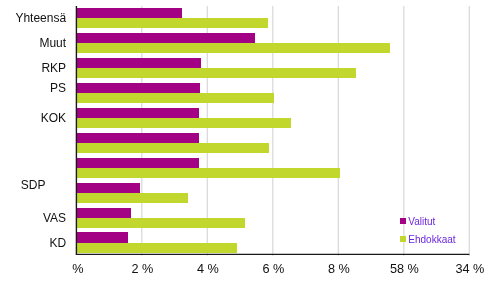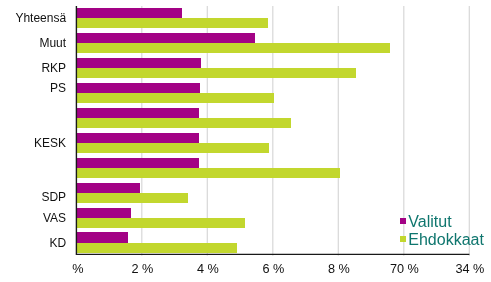--- a/index.html
+++ b/index.html
@@ -93,23 +93,23 @@
     position: absolute;
     left: 0;
     top: 0;
     width: 6px;
     height: 6px;
   }
   .legend-label {
     position: absolute;
     left: 8.3px;
     top: -2.2px;
-    font-size: 16px;
+    font-size: 10px;
     line-height: 12px;
-    color: #0f766e;
+    color: #6d28d9;
     white-space: nowrap;
   }
 </style>
 </head>
 <body>
 
 <div id="chart">
   <svg id="grid" width="491" height="282" viewBox="0 0 491 282">
       <line x1="141.8" x2="141.8" y1="6" y2="255.7" stroke="#d7d7d7" stroke-width="1.2"></line>
       <line x1="207.3" x2="207.3" y1="6" y2="255.7" stroke="#d7d7d7" stroke-width="1.2"></line>
@@ -142,32 +142,32 @@
     </div>
   <svg id="axes" width="491" height="282" viewBox="0 0 491 282">
     <line x1="76.4" y1="6" x2="76.4" y2="255" stroke="#191919" stroke-width="1.4"></line>
     <line x1="76" y1="254.4" x2="469.4" y2="254.4" stroke="#191919" stroke-width="1.4"></line>
   </svg>
   <div id="ylabels">
       <div class="ylabel" style="top: 11.885px;">Yhteensä</div>
       <div class="ylabel" style="top: 61.825px;">RKP</div>
       <div class="ylabel" style="top: 36.855px;">Muut</div>
       <div class="ylabel" style="top: 82px; padding-left: 14px;">PS</div>
-      <div class="ylabel" style="top: 136.735px;">KESK</div>
-      <div class="ylabel" style="top: 191px;">SDP</div>
+      <div class="ylabel" style="top: 111.765px;">KOK</div>
+      <div class="ylabel" style="top: 179px; text-align: center;">SDP</div>
       <div class="ylabel" style="top: 236.615px;">KD</div>
       <div class="ylabel" style="top: 211.645px;">VAS</div>
     </div>
   <div id="xlabels">
       <div class="xlabel" style="left: 78px;">%</div>
       <div class="xlabel" style="left: 142.4px;">2 %</div>
       <div class="xlabel" style="left: 207.9px;">4 %</div>
       <div class="xlabel" style="left: 273.4px;">6 %</div>
       <div class="xlabel" style="left: 338.9px;">8 %</div>
-      <div class="xlabel" style="left: 404.4px;">70 %</div>
+      <div class="xlabel" style="left: 404.4px;">58 %</div>
       <div class="xlabel" style="left: 469.9px;">34 %</div>
     </div>
   <div id="legend">
       <div class="legend-item">
         <span class="legend-swatch" style="background: rgb(163, 2, 133);"></span>
         <span class="legend-label">Valitut</span>
       </div>
       <div class="legend-item">
         <span class="legend-swatch" style="background: rgb(194, 215, 46);"></span>
         <span class="legend-label">Ehdokkaat</span>

